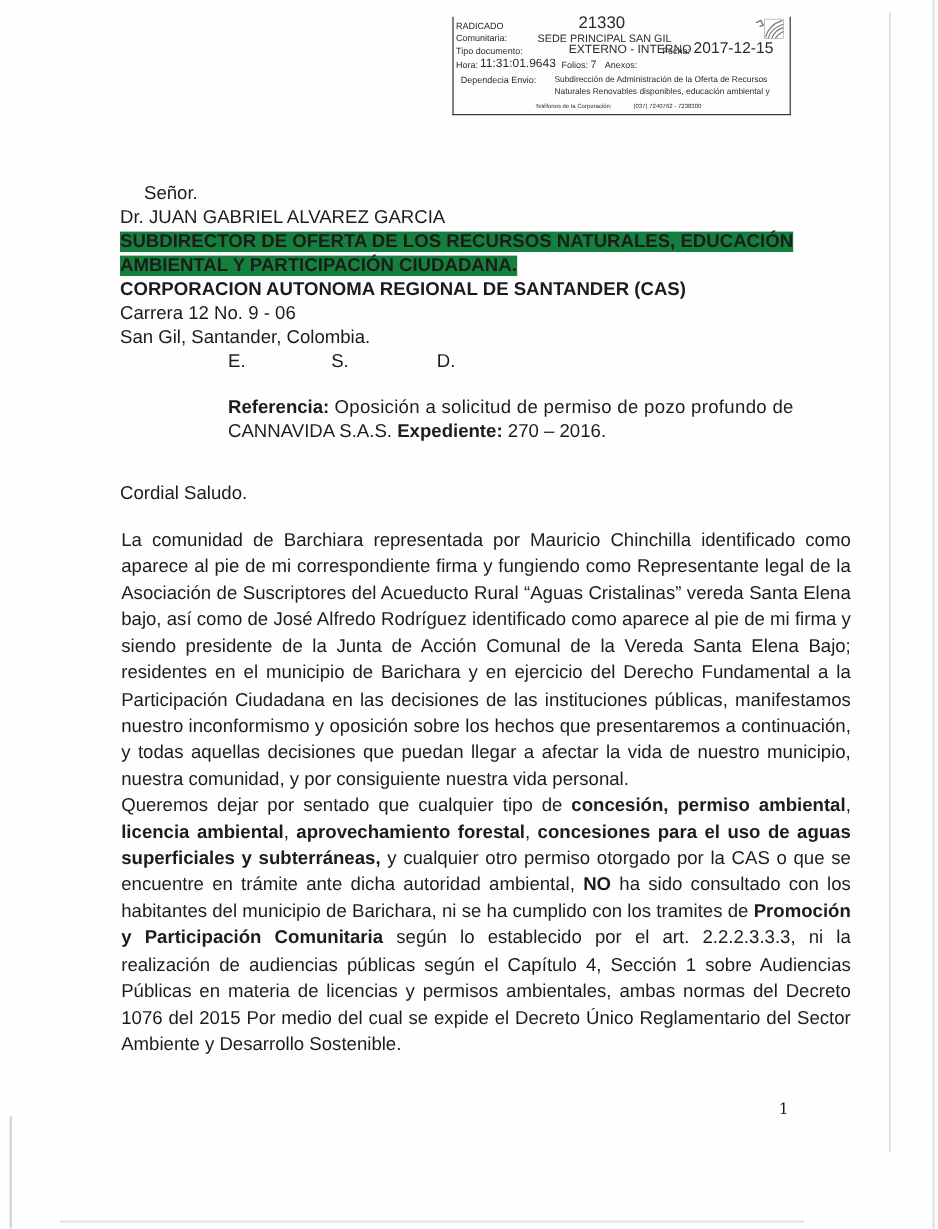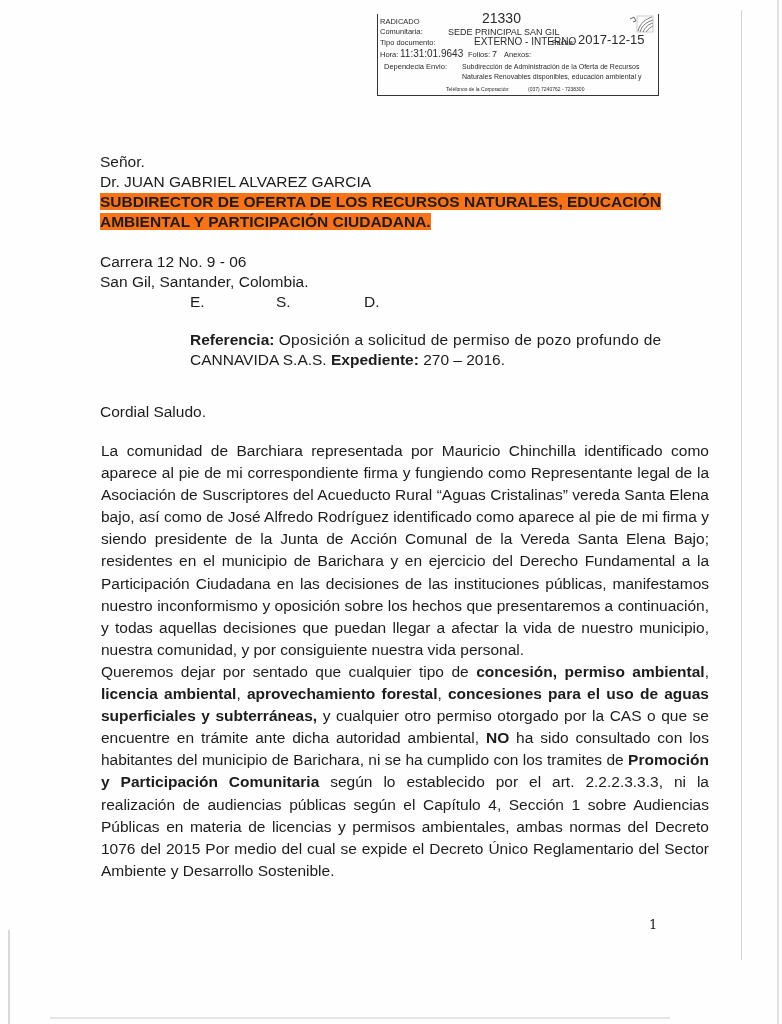--- a/index.html
+++ b/index.html
@@ -19,21 +19,21 @@
     border-left: 1px solid #333; border-bottom: 1.5px solid #333; border-right: 1px solid #333;
     font-size: 7.5px; color: #2a2a2a; line-height: 10px;
   }
   .stamp .row { position: absolute; left: 2px; white-space: nowrap; }
   .stamp .num { position: absolute; left: 104px; top: -1px; font-size: 14px; }
   .stamp .logo { position: absolute; right: 4px; top: 1px; width: 26px; height: 18px; }
   .stamp .tiny { font-size: 5px; }
 
   .txt { position: absolute; left: 100px; font-size: 15.5px; line-height: 20px; white-space: nowrap; }
   .bold { font-weight: bold; }
-  .hl { background: #f97316; }
+  .hl { background: #15803d; }
   .para { position: absolute; left: 101px; width: 608px; font-size: 15.5px; line-height: 22.1px; text-align: justify; }
   .para b { font-weight: bold; }
   .page-num { position: absolute; left: 649px; top: 917px; font-family: "DejaVu Serif", serif; font-size: 13px; }
 </style>
 </head>
 <body>
 
 <div class="page">
   <div class="fold-line"></div>
   <div class="fold-line2"></div>
@@ -71,24 +71,25 @@
       <span style="position:absolute;left:78px;font-size:7px;">Subdirección de Administración de la Oferta de Recursos</span>
       <span style="position:absolute;left:78px;top:10px;font-size:7px;">Naturales Renovables disponibles, educación ambiental y</span>
     </div>
     <div class="row tiny" style="top:70px;left:68px;">
       <span>Teléfonos de la Corporación:</span>
       <span style="position:absolute;left:82px;">(037) 7240762 - 7238300</span>
     </div>
   </div>
 
 
-  <div class="txt" style="top:152px;">Señor.</div>
+  <div class="txt" style="top:152px;margin-left:20px;">Señor.</div>
   <div class="txt" style="top:172px;">Dr. JUAN GABRIEL ALVAREZ GARCIA</div>
   <div class="txt bold" style="top:192px;"><span class="hl">SUBDIRECTOR DE OFERTA DE LOS RECURSOS NATURALES, EDUCACIÓN</span></div>
   <div class="txt bold" style="top:212px;"><span class="hl">AMBIENTAL Y PARTICIPACIÓN CIUDADANA.</span></div>
+  <div class="txt bold" style="top:232px;">CORPORACION AUTONOMA REGIONAL DE SANTANDER (CAS)</div>
   <div class="txt" style="top:252px;">Carrera 12 No. 9 - 06</div>
   <div class="txt" style="top:272px;">San Gil, Santander, Colombia.</div>
 
   <div class="txt" style="top:292px;left:190px;">E.</div>
   <div class="txt" style="top:292px;left:276px;">S.</div>
   <div class="txt" style="top:292px;left:364px;">D.</div>
 
   <div class="txt" style="top:330px;left:190px;">
     <span class="bold">Referencia:</span>
     <span style="letter-spacing:0.25px;">Oposición a solicitud de permiso de pozo profundo de</span>

